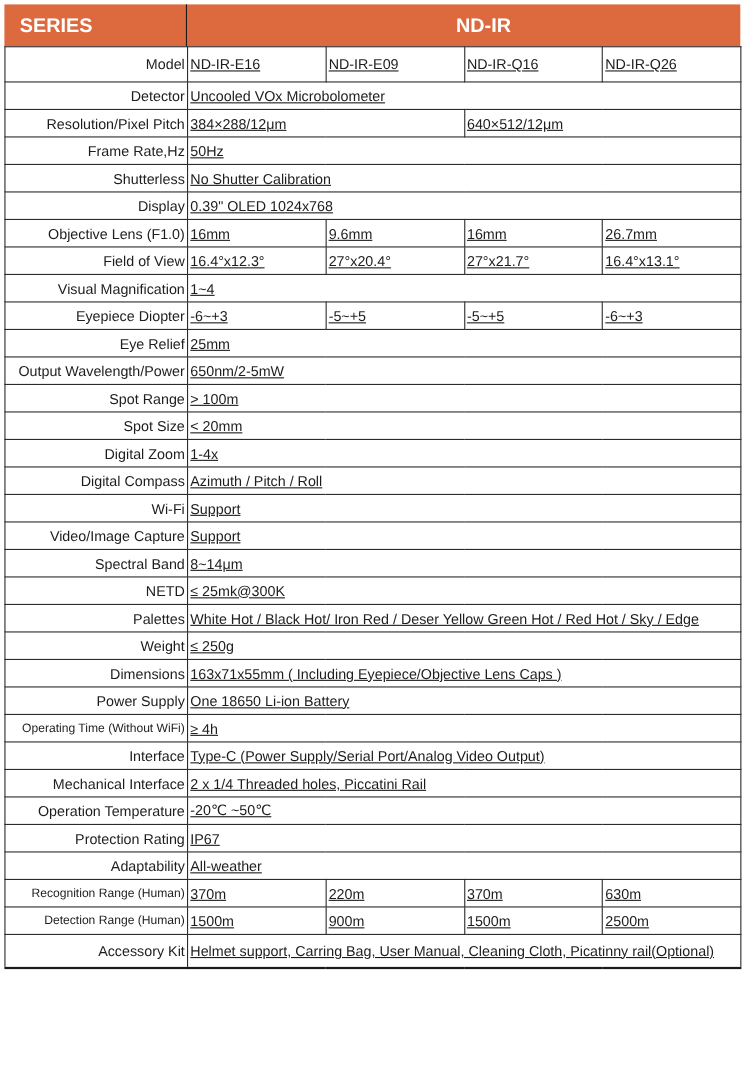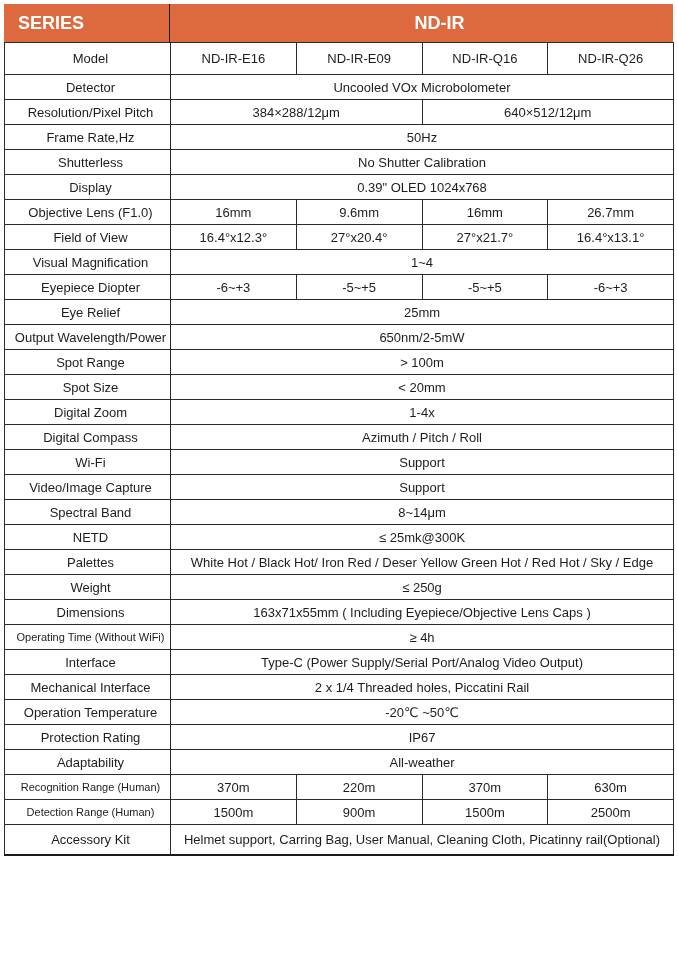--- a/index.html
+++ b/index.html
@@ -56,25 +56,25 @@
     border: 1px solid #2b2b2b;
     font-size: 13px;
     color: #1d1d1d;
     height: 25px;
     padding: 0 2px;
     box-sizing: border-box;
     overflow: hidden;
     white-space: nowrap;
   }
   table.spec td.label {
-    text-align: center;
+    text-align: right;
     padding-left: 8px;
   }
   table.spec td.value {
-    text-align: center;
+    text-decoration: underline;
   }
   table.spec td.small {
     font-size: 11px;
     margin-top: 39px;
   }
   table.spec tr:first-child td { height: 32px; }
   table.spec tr:last-child td  { height: 30px; }
 </style>
 </head>
 <body>
@@ -193,20 +193,24 @@
         </tr>
         <tr>
           <td class="label">Weight</td>
           <td class="value" colspan="4">≤ 250g</td>
         </tr>
         <tr>
           <td class="label">Dimensions</td>
           <td class="value" colspan="4">163x71x55mm ( Including Eyepiece/Objective Lens Caps )</td>
         </tr>
         <tr>
+          <td class="label">Power Supply</td>
+          <td class="value" colspan="4">One 18650 Li-ion Battery</td>
+        </tr>
+        <tr>
           <td class="label small">Operating Time (Without WiFi)</td>
           <td class="value" colspan="4">≥ 4h</td>
         </tr>
         <tr>
           <td class="label">Interface</td>
           <td class="value" colspan="4">Type-C (Power Supply/Serial Port/Analog Video Output)</td>
         </tr>
         <tr>
           <td class="label">Mechanical Interface</td>
           <td class="value" colspan="4">2 x 1/4 Threaded holes, Piccatini Rail</td>

